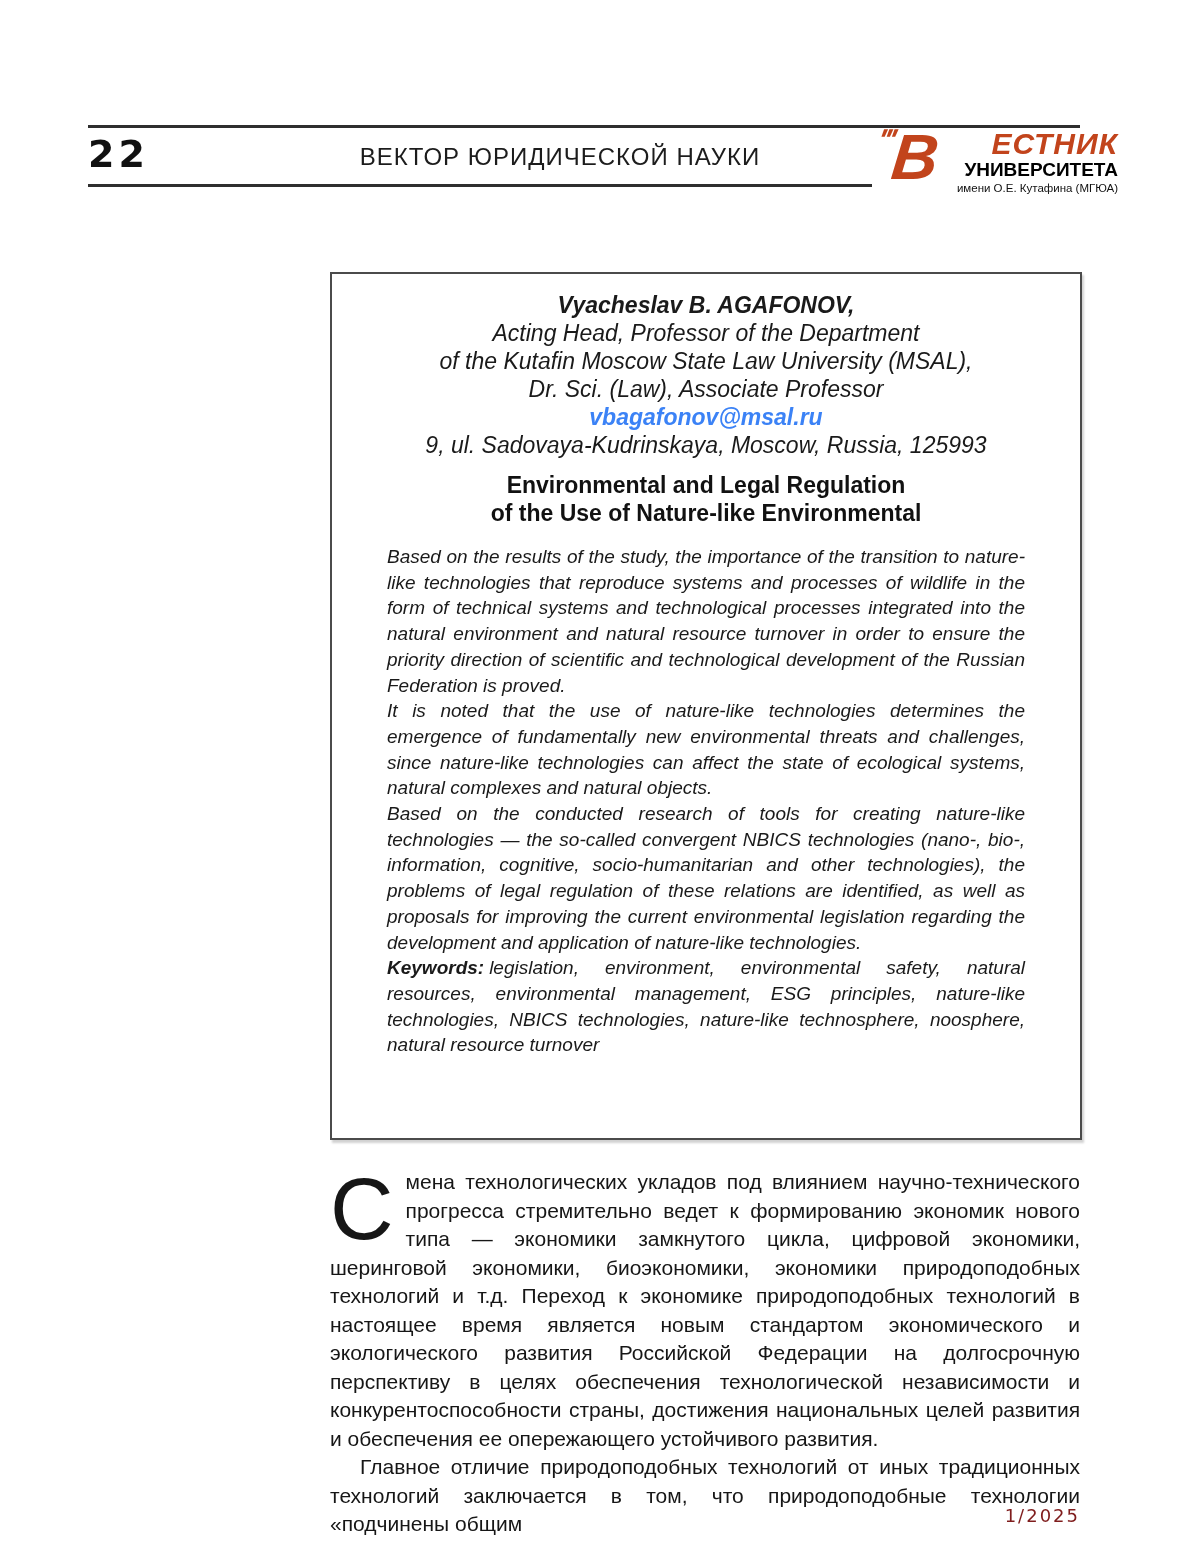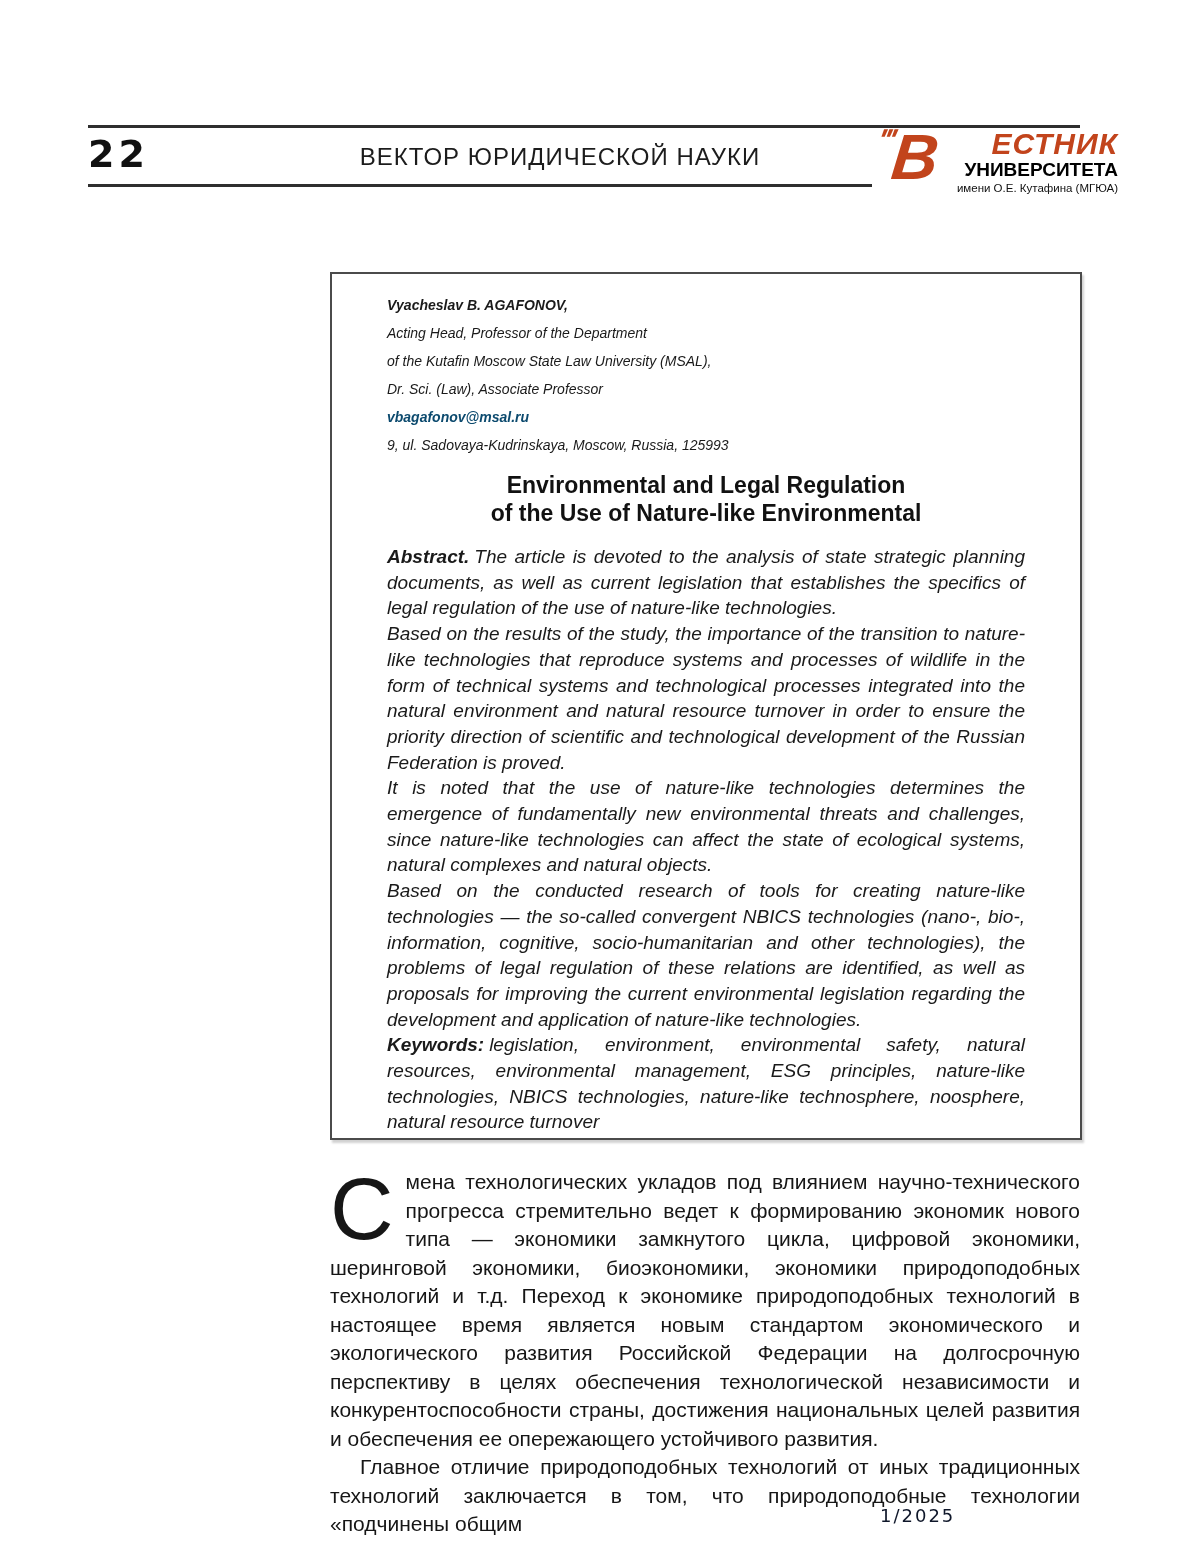--- a/index.html
+++ b/index.html
@@ -47,23 +47,23 @@
   }
   .logo-sub{font-size:11.5px;line-height:14px;color:#101010;white-space:nowrap;}
 
   
   .author-box{
     position:absolute;left:330px;top:234px;width:752px;height:868px;
     box-sizing:border-box;border:2px solid #4b4b4b;background:#fff;
     box-shadow:2px 3px 2px rgba(0,0,0,0.18);
     padding:17px 55px 0 55px;overflow:hidden;
   }
-  .author-lines{text-align:left;font-style:italic;font-size:14px;line-height:28px;}
+  .author-lines{text-align:center;font-style:italic;font-size:23px;line-height:28px;}
   .author-name{font-weight:bold;}
-  .author-email{font-weight:bold;color:#0c4a6e;text-decoration:none;display:block;}
+  .author-email{font-weight:bold;color:#3b82f6;text-decoration:none;display:block;}
   .article-title{
     margin:12px 0 0 0;text-align:center;
     font-size:23px;font-weight:bold;line-height:28px;color:#111;
   }
   .abstract{
     margin:17px 0 0 0;font-style:italic;font-size:19px;line-height:25.7px;
     text-align:justify;
   }
   .abstract p{margin:0;}
   .lbl{font-weight:bold;margin-right:5px;}
@@ -75,23 +75,23 @@
   }
   .article-body p{margin:0;}
   .dropcap{
     float:left;font-size:88px;line-height:0.74;
     padding:8px 12px 0 0;color:#161616;
   }
   .p-indent{text-indent:30px;}
 
   
   .footer-issue{
-    position:absolute;left:880px;top:1467px;width:200px;text-align:left;
+    position:absolute;left:880px;top:1467px;width:200px;text-align:right;
     font-family:"DejaVu Sans", sans-serif;
-    font-size:18px;letter-spacing:2px;color:#0f172a;
+    font-size:18px;letter-spacing:2px;color:#7f1d1d;
   }
 </style>
 </head>
 <body>
 
 <div class="page">
 
   <div class="rule rule-top"></div>
   <div class="rule rule-bottom"></div>
 
@@ -118,23 +118,20 @@
       <a class="author-email" href="#">vbagafonov@msal.ru</a>
       <div>9, ul. Sadovaya-Kudrinskaya, Moscow, Russia, 125993</div>
     </div>
 
     <h1 class="article-title">
       <span>Environmental and Legal Regulation</span><br>
       <span>of the Use of Nature-like Environmental</span>
     </h1>
 
     <div class="abstract">
-      <p>
-        <span class="lbl">Abstract.</span><span>The article is devoted to the analysis of state strategic planning documents, as well as current legislation that establishes the specifics of legal regulation of the use of nature-like technologies.</span>
-      </p>
       <p>Based on the results of the study, the importance of the transition to nature-like technologies that reproduce systems and processes of wildlife in the form of technical systems and technological processes integrated into the natural environment and natural resource turnover in order to ensure the priority direction of scientific and technological development of the Russian Federation is proved.</p>
       <p>It is noted that the use of nature-like technologies determines the emergence of fundamentally new environmental threats and challenges, since nature-like technologies can affect the state of ecological systems, natural complexes and natural objects.</p>
       <p>Based on the conducted research of tools for creating nature-like technologies — the so-called convergent NBICS technologies (nano-, bio-, information, cognitive, socio-humanitarian and other technologies), the problems of legal regulation of these relations are identified, as well as proposals for improving the current environmental legislation regarding the development and application of nature-like technologies.</p>
       <p>
         <span class="lbl">Keywords:</span><span>legislation, environment, environmental safety, natural resources, environmental management, ESG principles, nature-like technologies, NBICS technologies, nature-like technosphere, noosphere, natural resource turnover</span>
       </p>
     </div>
   </div>
 
   <div class="article-body">

